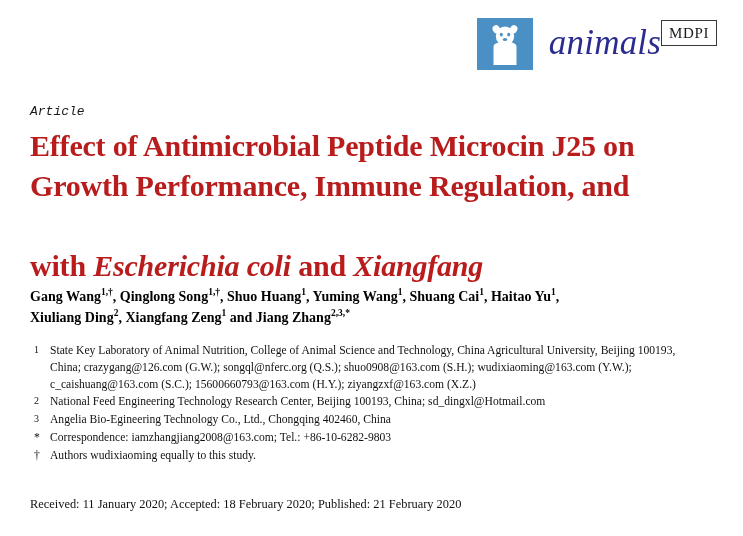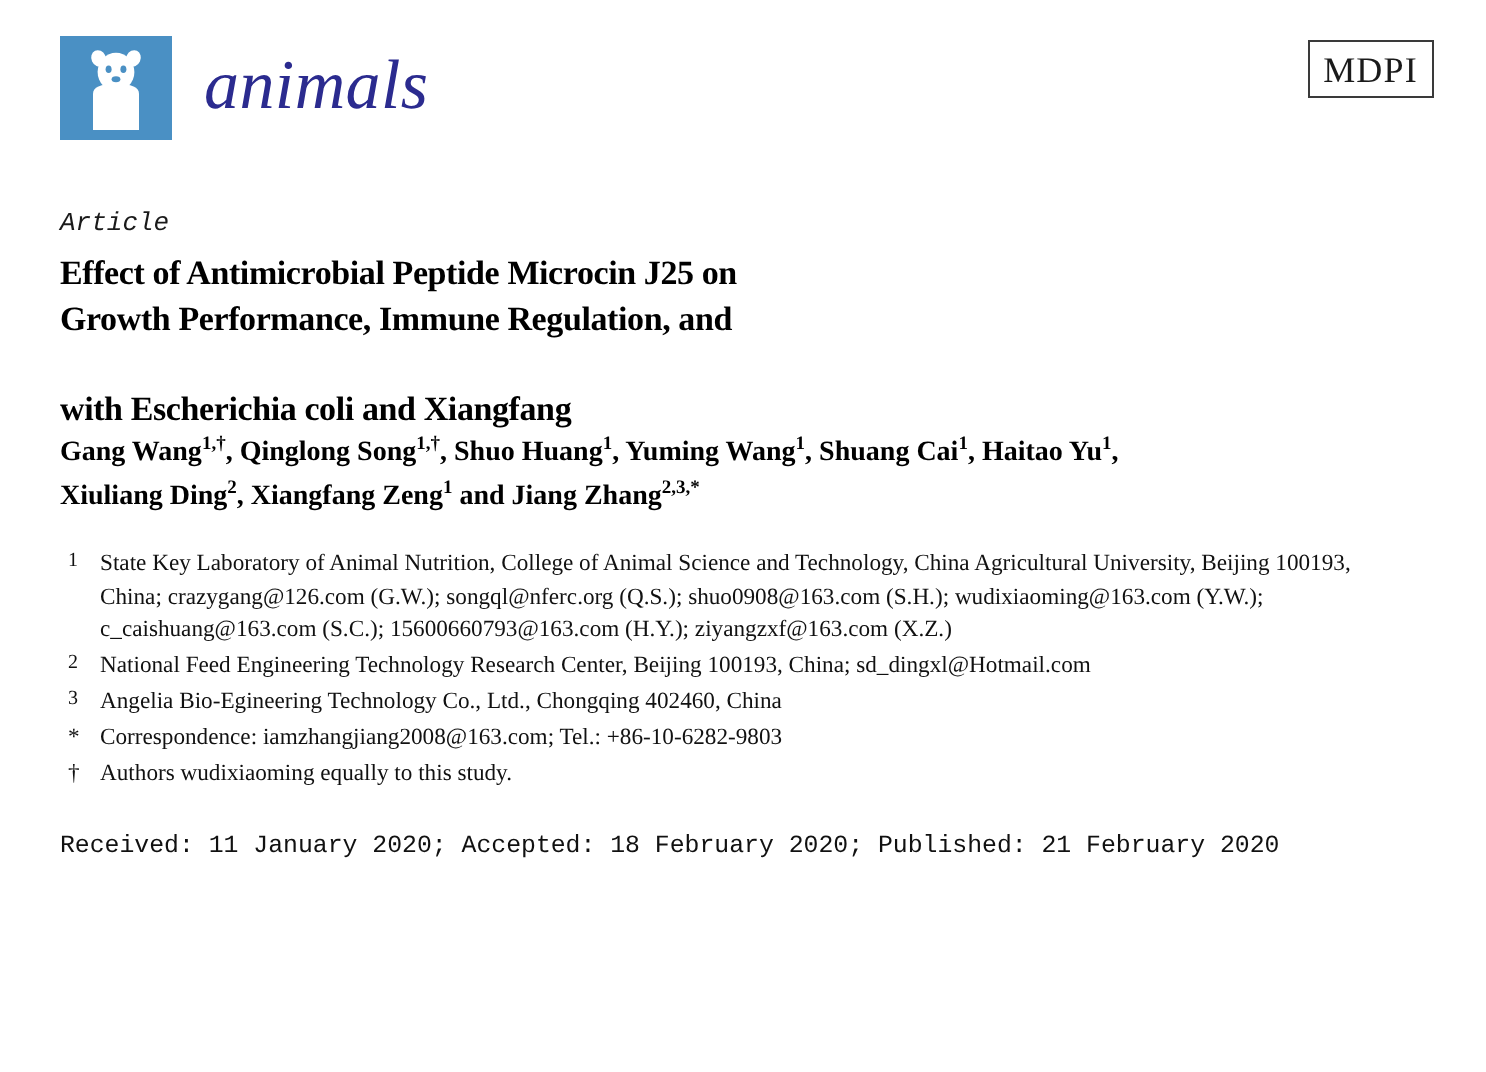--- a/index.html
+++ b/index.html
@@ -20,21 +20,21 @@
     width: 743px;
     height: 536px;
     box-sizing: border-box;
     padding: 18px 26px 0 30px;
   }
 
   
   .header {
     display: flex;
     align-items: flex-start;
-    justify-content: space-between;
+    justify-content: flex-end;
     height: 66px;
   }
   .brand {
     display: flex;
     align-items: center;
   }
   .logo-box {
     width: 56px;
     height: 52px;
     background: #4a90c4;
@@ -51,49 +51,49 @@
     color: #2b2b8f;
     margin-left: 16px;
     letter-spacing: 0.2px;
     line-height: 1;
     padding-bottom: 4px;
   }
   .mdpi-logo {
     border: 1.6px solid #3a3a3a;
     padding: 5px 7px 4px 7px;
     font-family: "Liberation Serif", serif;
-    font-size: 18px;
+    font-size: 15px;
     letter-spacing: 0.6px;
     color: #1a1a1a;
     line-height: 1;
     margin-top: 2px;
   }
 
   
   .article-type {
     font-family: Liberation Mono, monospace;
     font-style: italic;
     font-size: 13px;
     color: #1a1a1a;
     margin-top: 20px;
     margin-bottom: 7px;
   }
 
   
   .title {
     font-family: "Liberation Serif", serif;
     font-weight: bold;
-    font-size: 17px;
+    font-size: 30px;
     line-height: 1.33;
-    color: #000000;
+    color: #b91c1c;
     letter-spacing: -0.2px;
     margin: 0 0 0 0;
     max-width: 700px;
   }
-  .title .it { font-weight: bold; }
+  .title .it { font-style: italic; font-weight: bold; }
 
   
   .authors {
     font-family: "Liberation Serif", serif;
     font-weight: bold;
     font-size: 14px;
     line-height: 1.55;
     max-width: 690px;
   }
   sup {
@@ -126,22 +126,22 @@
   .aff-mark.sym {
     font-size: 11.6px;
   }
   .aff-text {
     flex: 1 1 auto;
     max-width: 655px;
   }
 
   
   .dates {
-    margin-top: 21px;
-    font-family: Liberation Mono, monospace;
+    margin-top: 32px;
+    font-family: Liberation Serif, serif;
     font-size: 12.4px;
     color: #111111;
   }
 </style>
 </head>
 <body>
 
 <div class="page">
 
   <div class="header">

